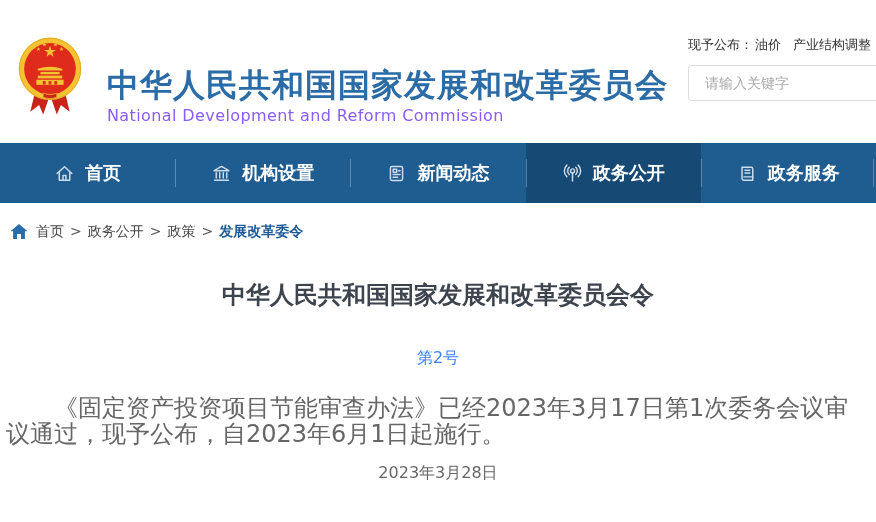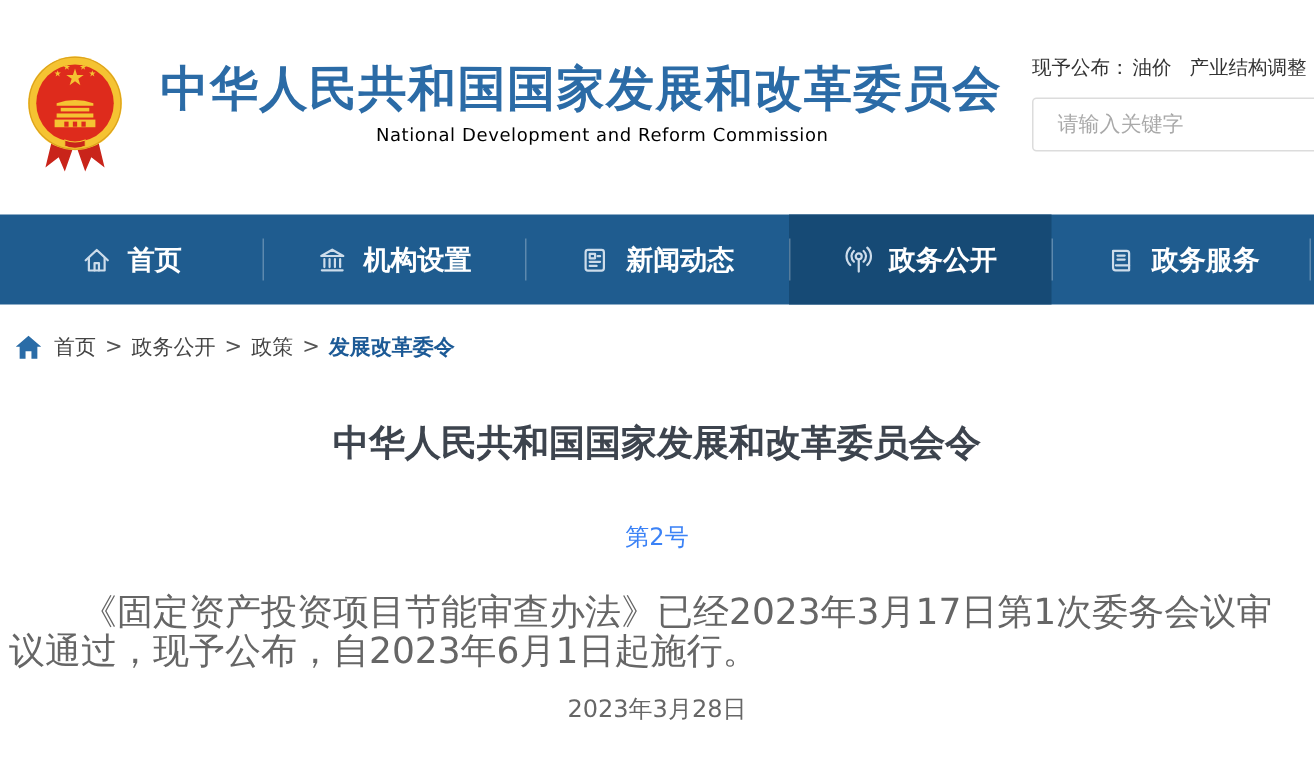--- a/index.html
+++ b/index.html
@@ -3,23 +3,23 @@
 <meta charset="utf-8">
 <style>
   * { margin:0; padding:0; box-sizing:border-box; }
   html,body { width:876px; height:522px; overflow:hidden; background:#fff;
     font-family:"DejaVu Sans","Liberation Sans",sans-serif; }
   .page { position:relative; width:876px; height:522px; }
 
   
   .header { position:relative; height:143px; background:#fff; }
   .emblem { position:absolute; left:16px; top:33px; width:68px; height:88px; }
-  .title-block { position:absolute; left:107px; top:41px;text-align:center; }
+  .title-block { position:absolute; left:107px; top:67px; }
   .title-zh { color:#2b6ba6; font-size:32px; font-weight:bold; letter-spacing:1px; white-space:nowrap; line-height:36px; }
-  .title-en { color:#000000; font-size:12px; letter-spacing:0.4px; white-space:nowrap; line-height:24px; margin-top:1px;margin-left:28px; }
+  .title-en { color:#8b5cf6; font-size:16px; letter-spacing:0.4px; white-space:nowrap; line-height:24px; margin-top:1px; }
 
   .header-right { position:absolute; left:688px; top:36px; width:230px; }
   .hot-search { font-size:13px; color:#333; white-space:nowrap; }
   .hot-search .label { color:#333; }
   .hot-search .term { color:#333; margin-left:12px; cursor:pointer; text-decoration:none; }
   .search-box { margin-top:11px; width:230px; height:36px; border:1px solid #dcdcdc; border-radius:3px; background:#fff; display:flex; align-items:center; }
   .search-box input { border:none; outline:none; width:100%; height:100%; padding-left:16px; font-size:14px; color:#333;
     font-family:"DejaVu Sans","Liberation Sans",sans-serif; background:transparent; }
   .search-box input::placeholder { color:#a9a9a9; }
 

